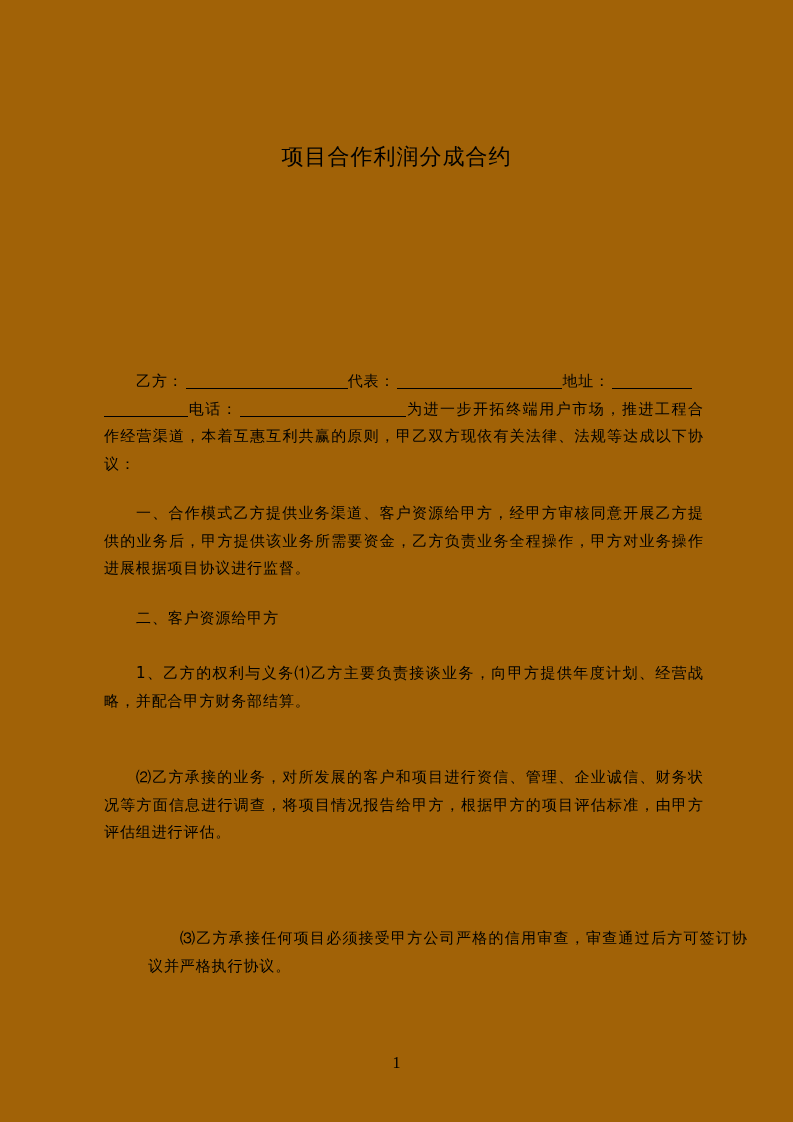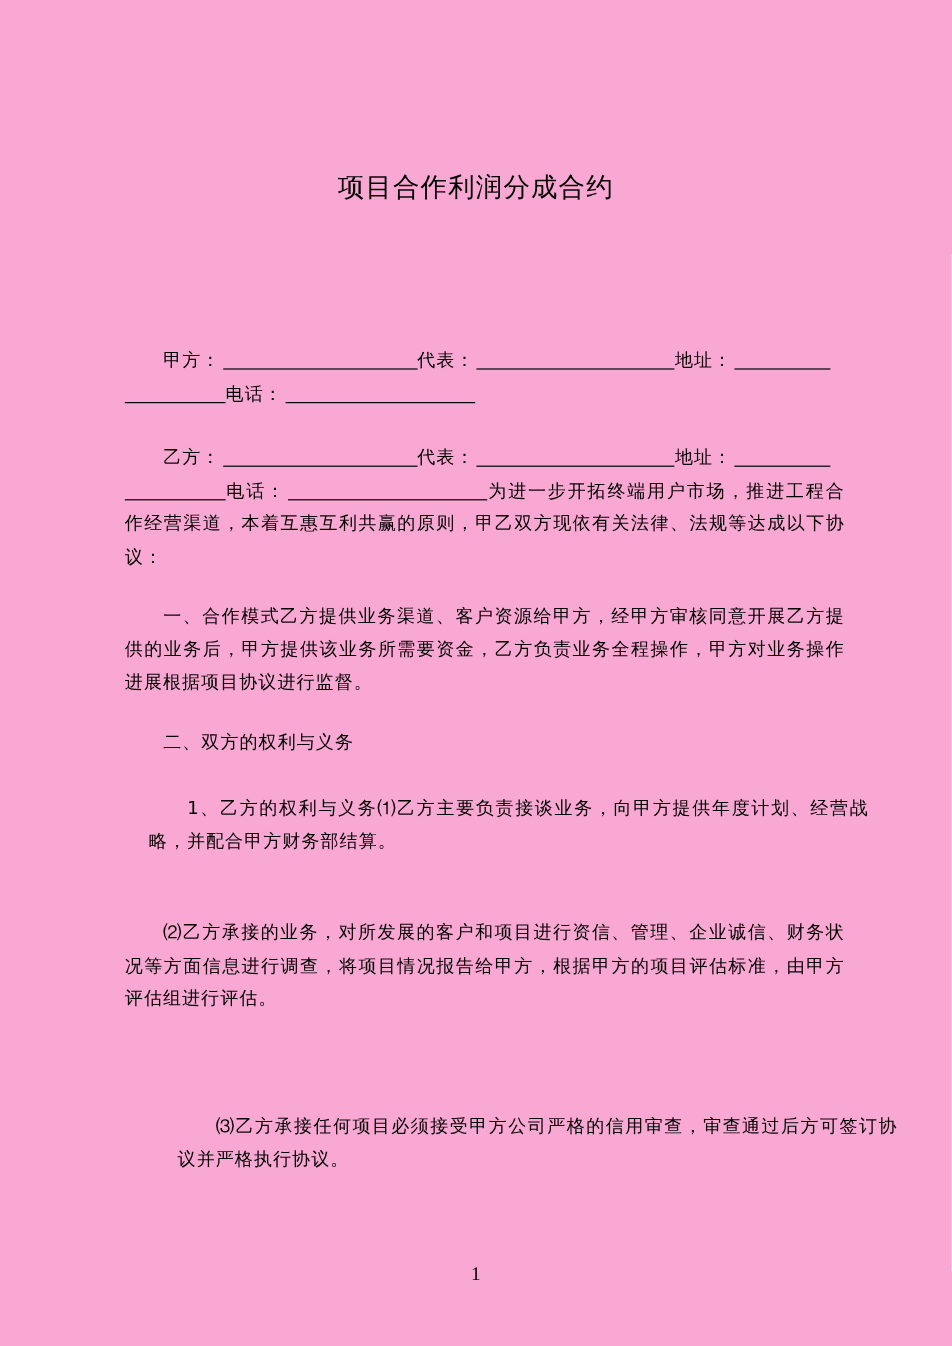--- a/index.html
+++ b/index.html
@@ -1,21 +1,21 @@
 <!DOCTYPE html>
 <html><head>
 <meta charset="utf-8">
 <style>
   html, body { margin: 0; padding: 0; background: #ffffff; }
   body {
     width: 793px; height: 1122px; position: relative; overflow: hidden;
     font-family: "DejaVu Sans", "Liberation Sans", sans-serif;
     color: #000000;
   }
-  .page { position: absolute; left: 0; top: 0; width: 793px; height: 1122px; background: #f9a8d4; }
+  .page { position: absolute; left: 0; top: 0; width: 793px; height: 1122px; background: #a16207; }
   .title {
     position: absolute; left: 0; width: 793px; top: 142px;
     text-align: center; font-size: 22px; letter-spacing: 1px; line-height: 30px;
   }
   .para {
     position: absolute; left: 104px; width: 600px;
     font-size: 15px; line-height: 27.5px; letter-spacing: 0.9px;
     text-align: justify;
   }
   .indent { text-indent: 32px; }
@@ -34,33 +34,30 @@
     font-family: "Liberation Serif", "DejaVu Serif", serif; font-size: 16px;
   }
 </style>
 </head>
 <body>
 
 <div class="page">
 
   <div class="title">项目合作利润分成合约</div>
 
-  <div class="para indent" style="top:287px;">
-    <span>甲方：</span><span class="blank b-party"></span><span>代表：</span><span class="blank b-rep"></span><span>地址：</span><span class="blank b-addr1"></span><br><span class="blank b-addr2"></span><span>电话：</span><span class="blank b-tel"></span>
-  </div>
 
   <div class="para indent" style="top:500px;">一、合作模式乙方提供业务渠道、客户资源给甲方，经甲方审核同意开展乙方提供的业务后，甲方提供该业务所需要资金，乙方负责业务全程操作，甲方对业务操作进展根据项目协议进行监督。</div>
 
   <div class="para indent" style="top:368px;">
     <span>乙方：</span><span class="blank b-party"></span><span>代表：</span><span class="blank b-rep"></span><span>地址：</span><span class="blank b-addr1"></span><br><span class="blank b-addr2"></span><span>电话：</span><span class="blank b-tel2"></span><span>为进一步开拓终端用户市场，推进工程合作经营渠道，本着互惠互利共赢的原则，甲乙双方现依有关法律、法规等达成以下协议：</span>
   </div>
 
-  <div class="para indent" style="top:605px;">二、双方的权利与义务</div>
+  <div class="para indent" style="top:605px;">二、客户资源给甲方</div>
 
-  <div class="para indent" style="top:660px;margin-left:20px;">1、乙方的权利与义务⑴乙方主要负责接谈业务，向甲方提供年度计划、经营战略，并配合甲方财务部结算。</div>
+  <div class="para indent" style="top:660px;">1、乙方的权利与义务⑴乙方主要负责接谈业务，向甲方提供年度计划、经营战略，并配合甲方财务部结算。</div>
 
   <div class="para indent" style="top:764px;">⑵乙方承接的业务，对所发展的客户和项目进行资信、管理、企业诚信、财务状况等方面信息进行调查，将项目情况报告给甲方，根据甲方的项目评估标准，由甲方评估组进行评估。</div>
 
 
   <div class="para indent" style="top:925px;margin-left:44px;">⑶乙方承接任何项目必须接受甲方公司严格的信用审查，审查通过后方可签订协议并严格执行协议。</div>
 
   <div class="page-number">1</div>
 </div>
 
 </body></html>

